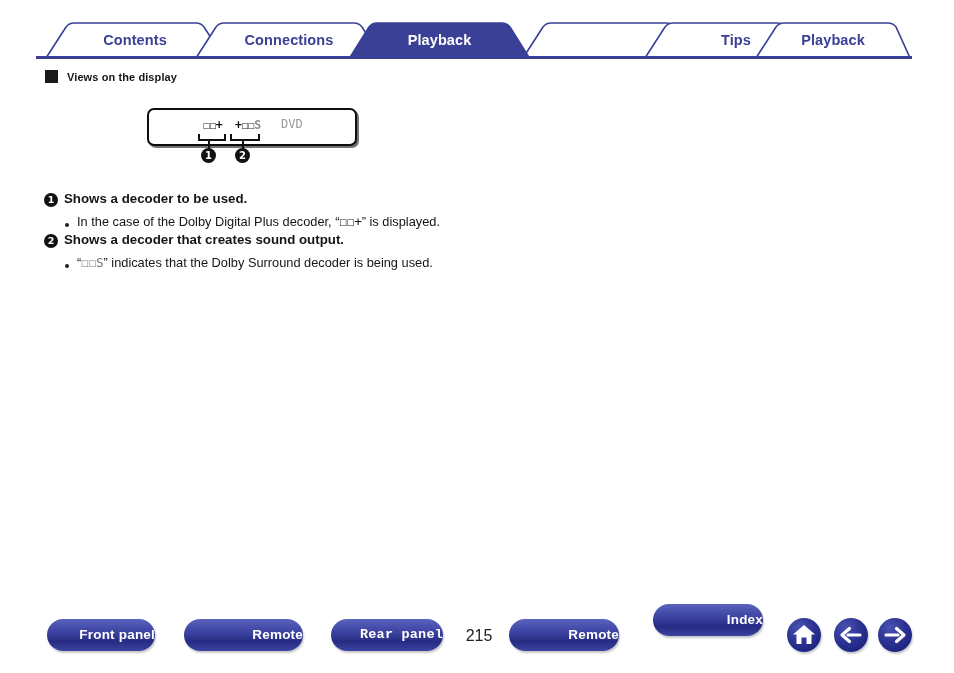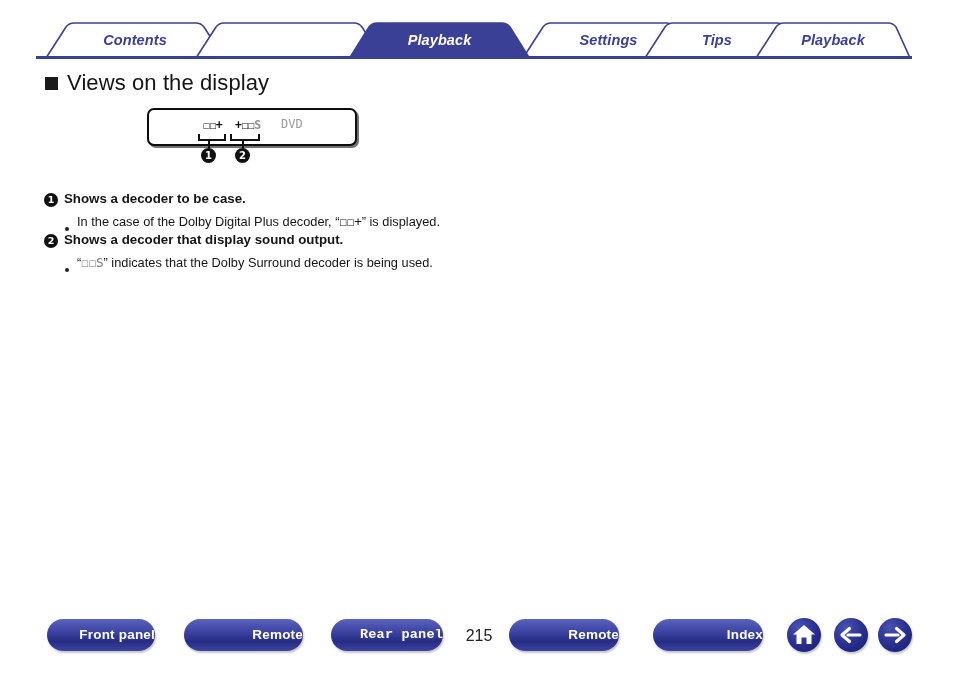--- a/index.html
+++ b/index.html
@@ -16,21 +16,20 @@
     overflow: hidden;
   }
 
   
   #tabbar {
     position: absolute;
     left: 36px;
     top: 22px;
     width: 876px;
     height: 37px;
-    font-style: italic;
   }
   #tabbar svg { display: block; }
   .tab-label {
     position: absolute;
     top: 0;
     height: 37px;
     line-height: 37px;
     text-align: center;
     font-size: 14.5px;
     font-weight: bold;
@@ -57,22 +56,22 @@
     align-items: center;
   }
   #heading .sq {
     width: 13px;
     height: 13px;
     background: #1a1a1a;
     margin-right: 9px;
     flex: 0 0 auto;
   }
   #heading .txt {
-    font-size: 22px;
-    font-weight: normal;
+    font-size: 11px;
+    font-weight: bold;
     color: #151515;
     letter-spacing: 0.1px;
   }
 
   
   #figure {
     position: absolute;
     left: 147px;
     top: 108px;
     width: 214px;
@@ -138,21 +137,21 @@
     font-weight: bold;
     line-height: 14px;
     text-align: center;
     margin-right: 6px;
     margin-top: 2px;
     flex: 0 0 auto;
     font-family: "DejaVu Sans", sans-serif;
   }
   .sub {
     display: flex;
-    align-items: flex-end;
+    align-items: center;
     margin-top: 7px;
     margin-left: 21px;
     font-size: 12.8px;
     color: #151515;
     line-height: 1.3;
   }
   .sub .dot {
     width: 4px;
     height: 4px;
     border-radius: 50%;
@@ -181,21 +180,21 @@
     font-weight: bold;
     line-height: 32px;
     text-align: right;
     letter-spacing: 0.2px;
     box-shadow: 1px 2px 2px rgba(0,0,0,0.22);
   }
   #btn-front  { left: 47px;  top: 619px; width: 108px; }
   #btn-display{ left: 184px; top: 619px; width: 119px; }
   #btn-rear   { left: 331px; top: 619px; width: 112px; font-family: Liberation Mono, monospace; }
   #btn-remote { left: 509px; top: 619px; width: 110px; }
-  #btn-index  { left: 653px; top: 619px; width: 110px; }
+  #btn-index  { left: 653px; top: 604px; width: 110px; }
 
   #pagenum {
     position: absolute;
     left: 457px;
     top: 620px;
     width: 44px;
     text-align: center;
     font-size: 16px;
     color: #222;
     line-height: 32px;
@@ -223,23 +222,23 @@
     <path d="M10,36 L30,5 Q33,1 38,1 L160,1 Q165,1 168,5 L188,36 Z" fill="#ffffff" stroke="#3a4096" stroke-width="1.6"></path>
     <path d="M160,36 L180,5 Q183,1 188,1 L318,1 Q323,1 326,5 L346,36 Z" fill="#ffffff" stroke="#3a4096" stroke-width="1.6"></path>
     <path d="M487,36 L507,5 Q510,1 515,1 L630,1 Q635,1 638,5 L658,36 Z" fill="#ffffff" stroke="#3a4096" stroke-width="1.6"></path>
     <path d="M609,36 L629,5 Q632,1 637,1 L741,1 Q746,1 749,5 L769,36 Z" fill="#ffffff" stroke="#3a4096" stroke-width="1.6"></path>
     <path d="M720,36 L740,5 Q743,1 748,1 L852,1 Q857,1 860,5 L874,36 Z" fill="#ffffff" stroke="#3a4096" stroke-width="1.6"></path>
 
     <path d="M313,37 L333,5 Q336,1 341,1 L466,1 Q471,1 474,5 L494,37 Z" fill="#3a4096" stroke="#3a4096" stroke-width="1.6"></path>
   </svg>
 
   <div class="tab-label" style="left:10px;  width:178px;">Contents</div>
+  <div class="tab-label" style="left:160px; width:186px;">Connections</div>
   <div class="tab-label active" style="left:313px; width:181px;">Playback</div>
-  <div class="tab-label" style="left:487px; width:171px;">Settings</div>
-  <div class="tab-label" style="left:601px; width:160px;">Tips</div>
+  <div class="tab-label" style="left:620px; width:160px;">Tips</div>
   <div class="tab-label" style="left:720px; width:154px;">Playback</div>
 </div>
 <div id="tab-underline"></div>
 
 <div id="heading">
   <span class="sq"></span>
   <span class="txt">Views on the display</span>
 </div>
 
 <div id="figure">
@@ -259,32 +258,32 @@
     <path d="M96,32 L96,41" stroke="#111" stroke-width="2"></path>
   </svg>
 
   <div class="callout-num" id="co1">1</div>
   <div class="callout-num" id="co2">2</div>
 </div>
 
 <div class="item" id="item1">
   <div class="item-head">
     <span class="num-badge">1</span>
-    <span>Shows a decoder to be case.</span>
+    <span>Shows a decoder to be used.</span>
   </div>
   <div class="sub">
     <span class="dot"></span>
     <span><span>In the case of the Dolby Digital Plus decoder, “</span><span class="seg">☐☐+</span><span>” is displayed.</span></span>
   </div>
 </div>
 
 <div class="item" id="item2">
   <div class="item-head">
     <span class="num-badge">2</span>
-    <span>Shows a decoder that display sound output.</span>
+    <span>Shows a decoder that creates sound output.</span>
   </div>
   <div class="sub">
     <span class="dot"></span>
     <span><span>“</span><span class="seg seg-gray">☐☐S</span><span>” indicates that the Dolby Surround decoder is being used.</span></span>
   </div>
 </div>
 
 <div class="pill" id="btn-front">Front panel</div>
 <div class="pill" id="btn-display">Remote</div>
 <div class="pill" id="btn-rear">Rear panel</div>

